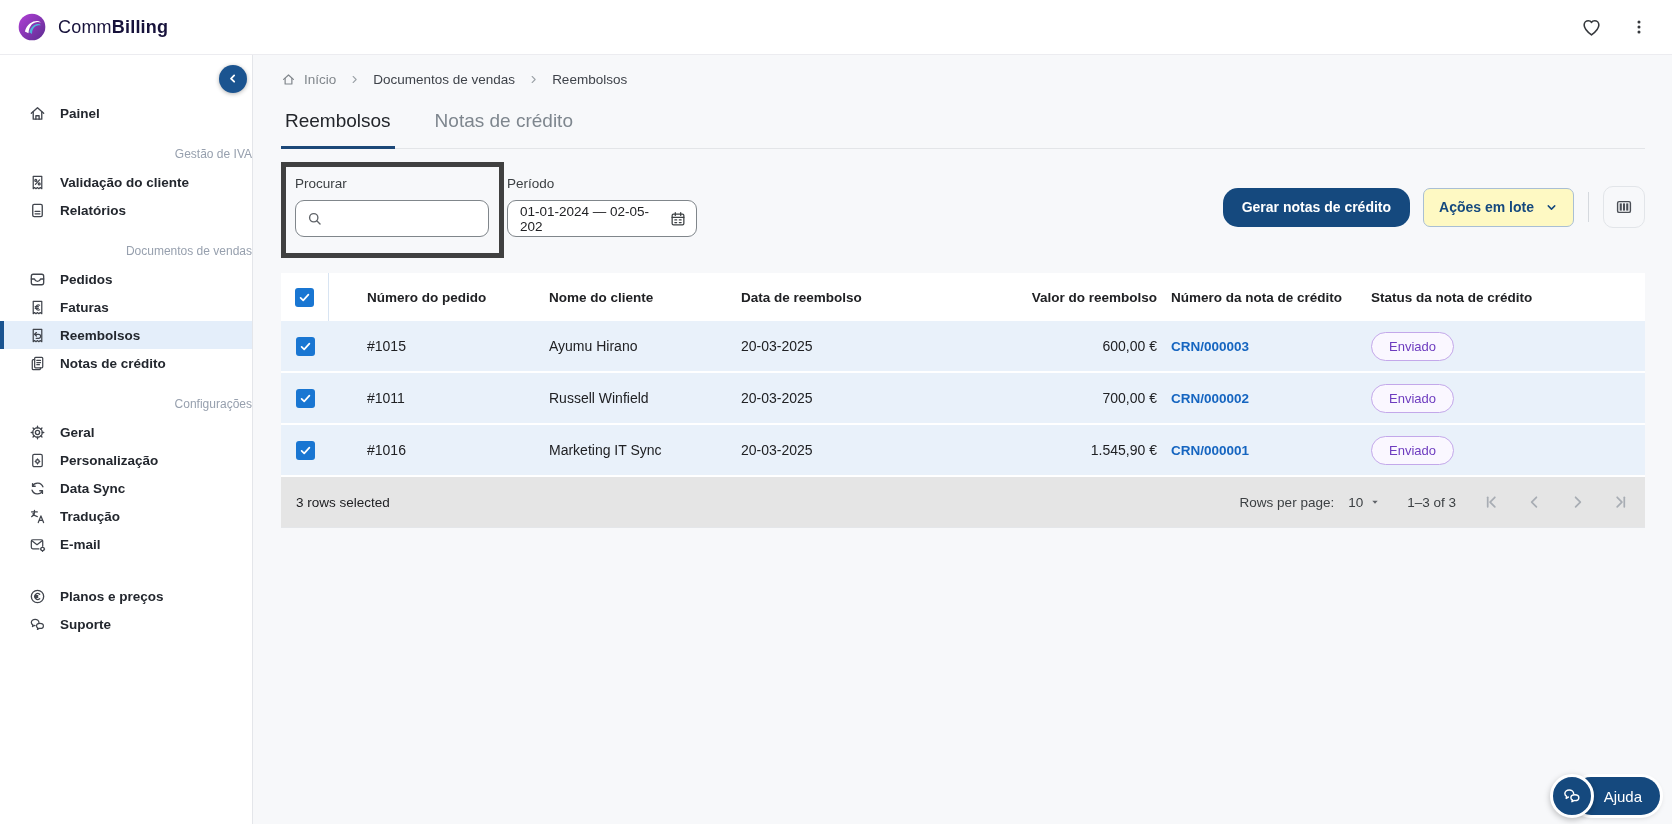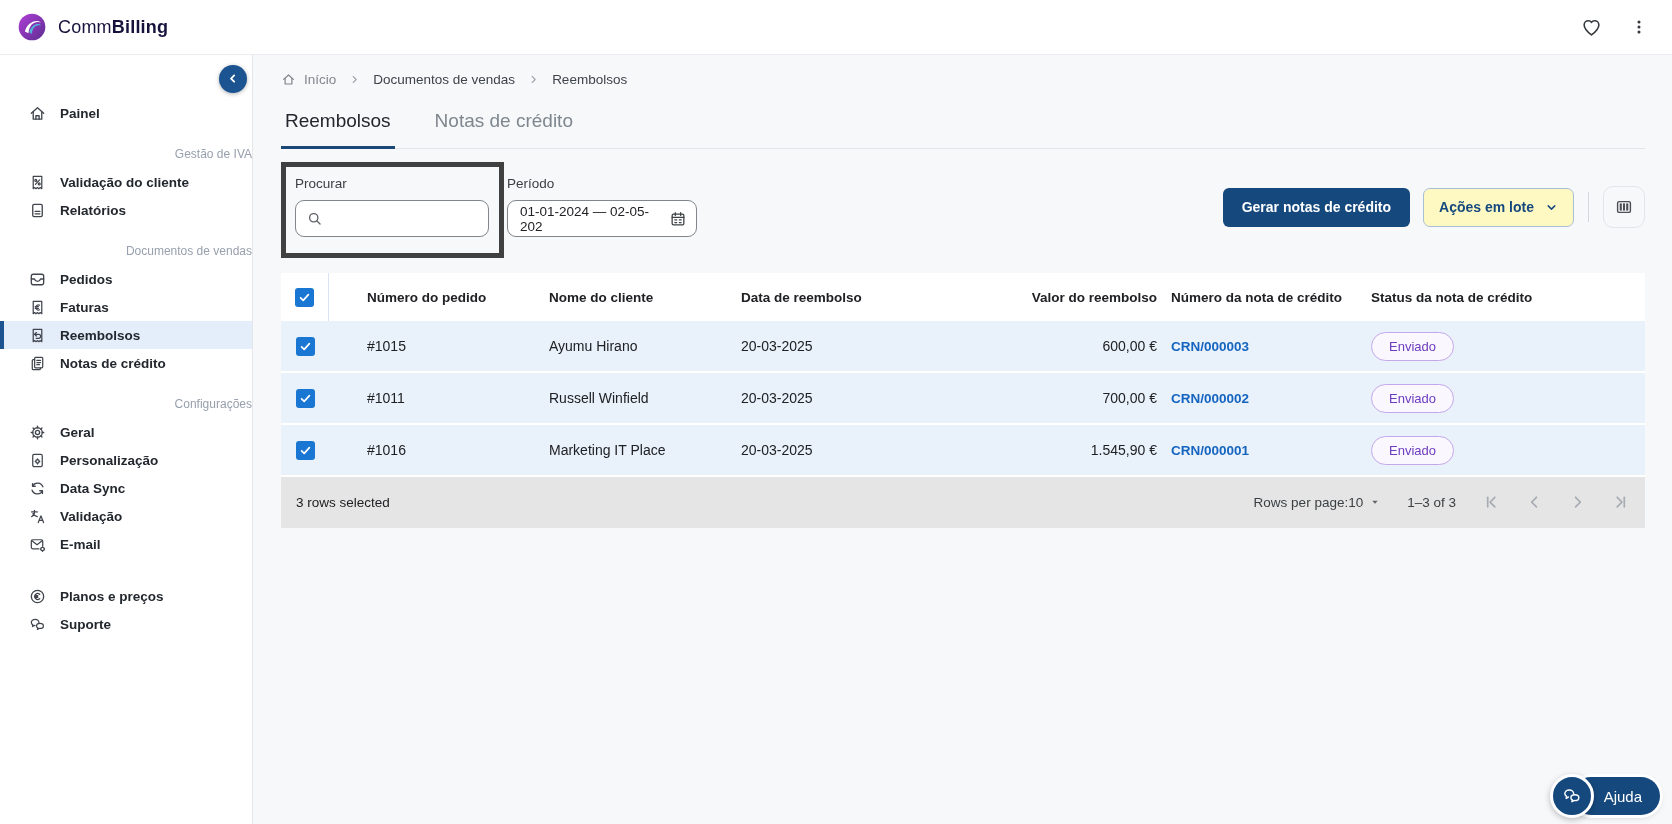--- a/index.html
+++ b/index.html
@@ -77,21 +77,21 @@
   .search-box input { border: none; outline: none; flex: 1; font-size: 14px; min-width: 0; background: transparent; font-family: inherit; }
   .period-group { margin-left: 3px; margin-top: 14px; }
   .period-input {
     width: 190px; height: 37px; border: 1px solid #80868b; border-radius: 9px;
     background: #fff; display: flex; align-items: center; justify-content: space-between;
     padding: 0 9px 0 12px; font-size: 13.5px; color: #202124; cursor: pointer;
   }
   .actions { margin-left: auto; margin-top: 24px; display: flex; align-items: center; gap: 13px; }
   .btn-primary {
     background: #15497e; color: #fff; font-weight: 700; font-size: 14px;
-    padding: 0 19px; height: 39px; border-radius: 6px; border: none; cursor: pointer;
+    padding: 0 19px; height: 39px; border-radius: 15px; border: none; cursor: pointer;
     font-family: inherit;
   }
   .btn-outline {
     background: #fef9c3; color: #15497e; font-weight: 700; font-size: 14px;
     padding: 0 15px; height: 39px; border-radius: 7px; border: 1px solid #a9bfd4;
     display: flex; align-items: center; gap: 11px; cursor: pointer; font-family: inherit;
   }
   .v-divider { width: 1px; height: 30px; background: #d5d9de; margin: 0 1px; }
   .btn-columns {
     width: 42px; height: 42px; border: 1px solid #e2e5e9; border-radius: 10px;
@@ -119,21 +119,21 @@
   .link { color: #1565c0; font-weight: 700; font-size: 13.5px; cursor: pointer; }
   .badge {
     display: inline-block; padding: 6px 17px; border: 1px solid #c3a8ea;
     border-radius: 16px; color: #6d3bbf; background: #faf7ff; font-size: 13px; cursor: pointer;
   }
   .tfoot {
     display: flex; align-items: center; height: 51px; background: #e5e5e5;
     border-bottom: 1px solid #e4e6e9; padding: 0 15px; font-size: 13.5px; color: #202124;
   }
   .tfoot-right { margin-left: auto; display: flex; align-items: center; gap: 26px; color: #3c4043; }
-  .rpp { display: flex; align-items: center; gap: 0; }
+  .rpp { display: flex; align-items: center; gap: 14px; }
   .rpp-select { display: flex; align-items: center; gap: 6px; cursor: pointer; }
   .pager { display: flex; align-items: center; gap: 24px; color: #a8adb4; }
   .pager-btn { background: none; border: none; color: #a8adb4; cursor: default; display: flex; padding: 0; }
 
   
   .help { position: fixed; right: 12px; bottom: 9px; display: flex; align-items: center; }
   .help-circle {
     position: absolute; left: 0; width: 44px; height: 44px; border-radius: 50%;
     background: #15497e; border: 3px solid #fff; display: flex; align-items: center;
     justify-content: center; z-index: 2; box-shadow: 0 2px 6px rgba(0,0,0,.25); cursor: pointer;
@@ -298,21 +298,21 @@
         </span>
         <span>Data Sync</span>
       </div>
       <div class="nav-item">
         <span class="nicon">
           <svg width="19" height="19" viewBox="0 0 20 20" fill="none" stroke="currentColor" stroke-width="1.3" stroke-linecap="round" stroke-linejoin="round">
             <path d="M3.8 5.2 H9.8 M6.8 3.6 V5.2 C6.8 7.4 5.6 9.2 3.8 10.2 M5.2 7 C6.2 8.6 8 9.8 9.8 10.2"></path>
             <path d="M10.8 16.4 L13.6 9.4 L16.4 16.4 M11.7 14.2 H15.5"></path>
           </svg>
         </span>
-        <span>Validação</span>
+        <span>Tradução</span>
       </div>
       <div class="nav-item">
         <span class="nicon">
           <svg width="19" height="19" viewBox="0 0 20 20" fill="none" stroke="currentColor" stroke-width="1.3" stroke-linecap="round" stroke-linejoin="round">
             <path d="M15.5 11.5 V6.5 A1.5 1.5 0 0 0 14 5 H5 A1.5 1.5 0 0 0 3.5 6.5 V13 A1.5 1.5 0 0 0 5 14.5 H11.5"></path>
             <path d="M3.8 5.8 L9.5 10.2 L15.2 5.8"></path>
             <circle cx="15.3" cy="14.8" r="1.9"></circle>
               <path d="M15.3 12.4 v.7 M15.3 16.5 v.7 M13.1 14.8 h.7 M16.8 14.8 h.7"></path>
           </svg>
         </span>
@@ -473,21 +473,21 @@
 
       <div class="tgrid trow">
         <div class="check-cell">
           <div class="checkbox">
             <svg width="13" height="13" viewBox="0 0 20 20" fill="none" stroke="#fff" stroke-width="2.6" stroke-linecap="round" stroke-linejoin="round">
                 <path d="M4 10.5 L8 14.5 L16 5.5"></path>
               </svg>
           </div>
         </div>
         <div class="cell-l">#1016</div>
-        <div class="cell-l">Marketing IT Place</div>
+        <div class="cell-l">Marketing IT Sync</div>
         <div class="cell-c">20-03-2025</div>
         <div class="cell-r">1.545,90 €</div>
         <div class="cell-c"><span class="link">CRN/000001</span></div>
         <div class="cell-c"><span class="badge">Enviado</span></div>
         <div></div>
       </div>
 
       <div class="tfoot">
         <span>3 rows selected</span>
         <div class="tfoot-right">

